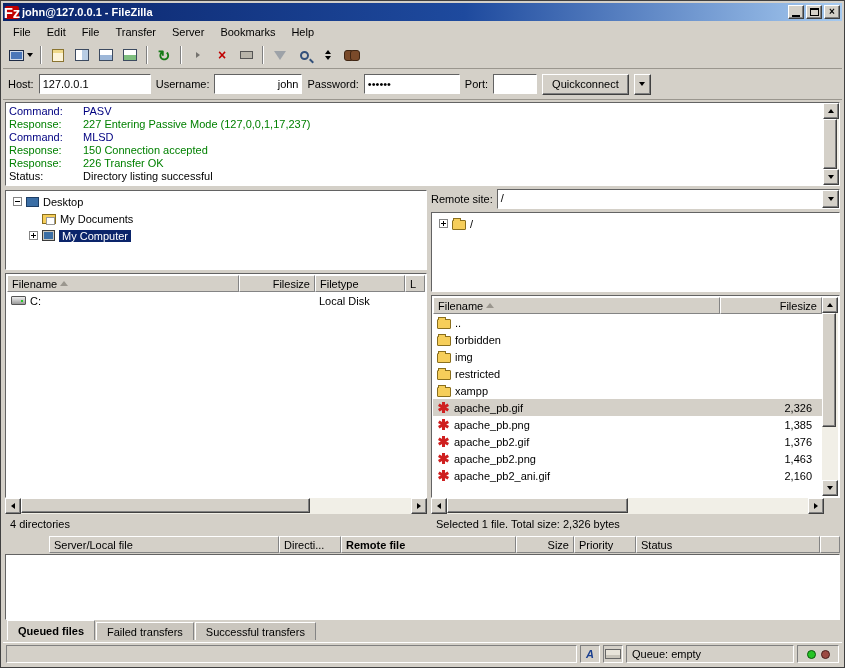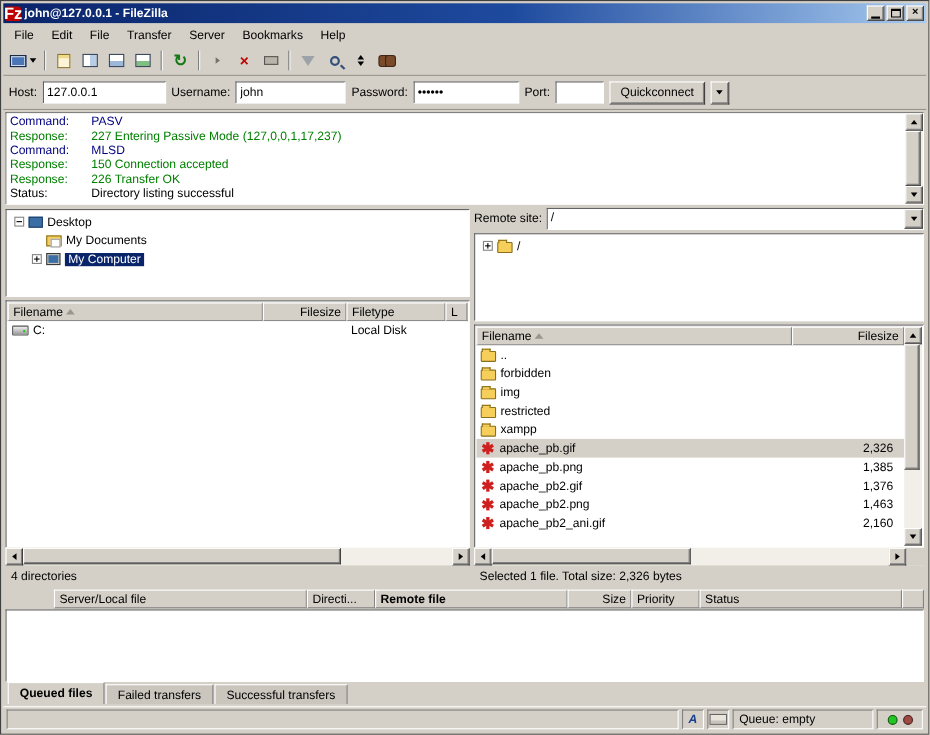--- a/index.html
+++ b/index.html
@@ -132,21 +132,21 @@
   .tab{padding:2px 10px;background:#d4d0c8;border:1px solid;border-color:#fff #848484 #848484 #fff;border-bottom:none;display:flex;align-items:center;height:19px;}
   .tab.active{font-weight:bold;height:20px;}
   .tab.inactive{background:#cac6be;height:18px;}
 
   
   .statusbar{flex:0 0 23px;display:flex;align-items:center;gap:3px;padding:2px 3px;border-top:1px solid #fff;}
   .sb-spacer{flex:1;height:18px;border:1px solid;border-color:#808080 #fff #fff #808080;}
   .sb-icon{height:18px;min-width:20px;display:flex;align-items:center;justify-content:center;border:1px solid;border-color:#808080 #fff #fff #808080;}
   .ascii-glyph{color:#1a3f8f;font-weight:bold;font-style:italic;}
   .ic-kbd{width:16px;height:10px;border:1px solid #666;background:#e8e4da;box-shadow:inset 0 -3px 0 #c8c4ba;}
-  .sb-queue{width:128px;height:18px;display:flex;align-items:center;padding:0 5px;border:1px solid;border-color:#808080 #fff #fff #808080;}
+  .sb-queue{width:168px;height:18px;display:flex;align-items:center;padding:0 5px;border:1px solid;border-color:#808080 #fff #fff #808080;}
   .sb-leds{width:42px;height:18px;display:flex;align-items:center;justify-content:center;gap:5px;border:1px solid;border-color:#808080 #fff #fff #808080;}
   .led{width:9px;height:9px;border-radius:50%;}
   .led-green{background:#25c425;border:1px solid #0a5a0a;}
   .led-red{background:#9c4a42;border:1px solid #4a1f1c;}
 </style>
 </head>
 <body>
 
 <div class="window">
 
@@ -221,21 +221,21 @@
       </span>
     <span class="tbtn">
         <span class="ic-binoc"></span>
       </span>
   </div>
 
   <div class="quickbar">
     <label>Host:</label>
     <input class="qfield" style="width: 112px;" value="127.0.0.1">
     <label>Username:</label>
-    <input class="qfield" style="width: 100px;" value="john">
+    <input class="qfield" style="width: 88px; text-align: right;" value="john">
     <label>Password:</label>
     <input class="qfield" style="width: 96px;" value="••••••">
     <label>Port:</label>
     <input class="qfield" style="width: 44px;" value="">
     <span class="qbtn raised">Quickconnect</span>
     <span class="qbtn-arrow raised">
         <span class="t-down"></span>
       </span>
   </div>
 

